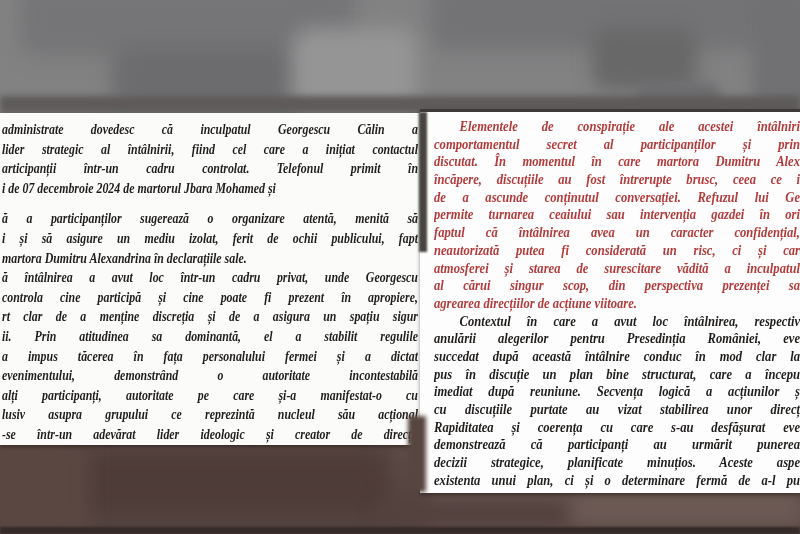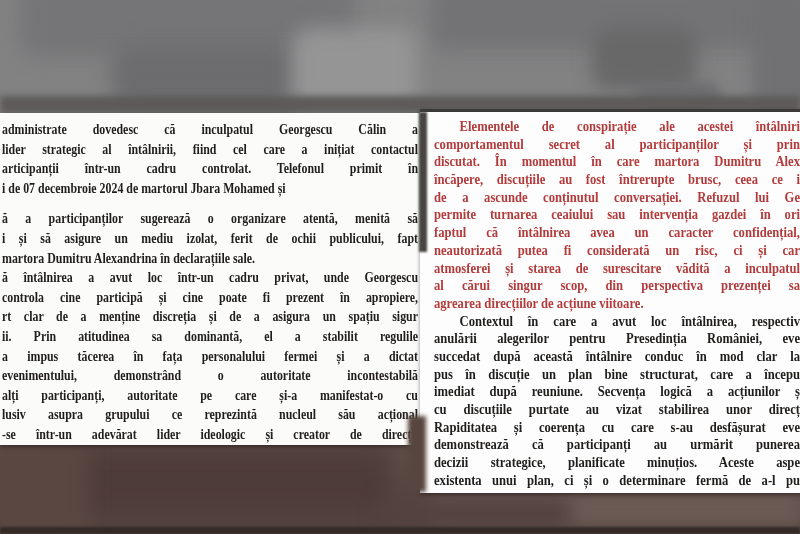--- a/index.html
+++ b/index.html
@@ -17,21 +17,21 @@
   .g6{left:292px;top:28px;width:125px;height:85px;background:#959596;filter:blur(10px);}
   .g7{left:636px;top:82px;width:85px;height:28px;background:#6d6d6f;filter:blur(6px);}
   .band-shadow{position:absolute;left:0;top:96px;width:800px;height:17px;background:#5d5a59;filter:blur(3px);}
   
   .bb1{position:absolute;left:60px;top:448px;width:330px;height:66px;background:#4e3c38;filter:blur(11px);z-index:1;}
   .bb2{position:absolute;left:-10px;top:440px;width:100px;height:96px;background:#5a4742;filter:blur(9px);z-index:1;}
   .bb3{position:absolute;left:430px;top:490px;width:375px;height:38px;background:#6c5a55;filter:blur(9px);z-index:1;}
   .bb4{position:absolute;left:380px;top:498px;width:190px;height:32px;background:#53423e;filter:blur(9px);z-index:1;}
   .bottom-strip{position:absolute;left:0;top:527px;width:800px;height:7px;background:#342a27;filter:blur(1px);z-index:2;}
   
-  .page{position:absolute;z-index:3;}
+  .page{position:absolute;z-index:3;font-style:italic;}
   .page-left{left:0;top:113px;width:420px;height:332px;background:#fbfbfa;
              box-shadow:0 2px 4px rgba(20,10,8,.45);overflow:hidden;}
   .page-right{left:420px;top:109px;width:382px;height:381px;background:#fdfdfd;
               border-top:3px solid #3c3a39;box-shadow:0 2px 4px rgba(20,10,8,.45);overflow:hidden;}
   .seam-top{position:absolute;left:419px;top:112px;width:8px;height:140px;background:#474441;filter:blur(1px);z-index:5;}
   .seam-bottom{position:absolute;left:408px;top:416px;width:18px;height:76px;background:#57453f;filter:blur(2px);z-index:5;}
   
   .lines-left{margin:7px 0 0 2px;width:500px;transform:scaleX(.832);transform-origin:0 0;
               font-weight:700;font-size:14.3px;line-height:19.6px;color:#201e1c;
               text-align:justify;}

